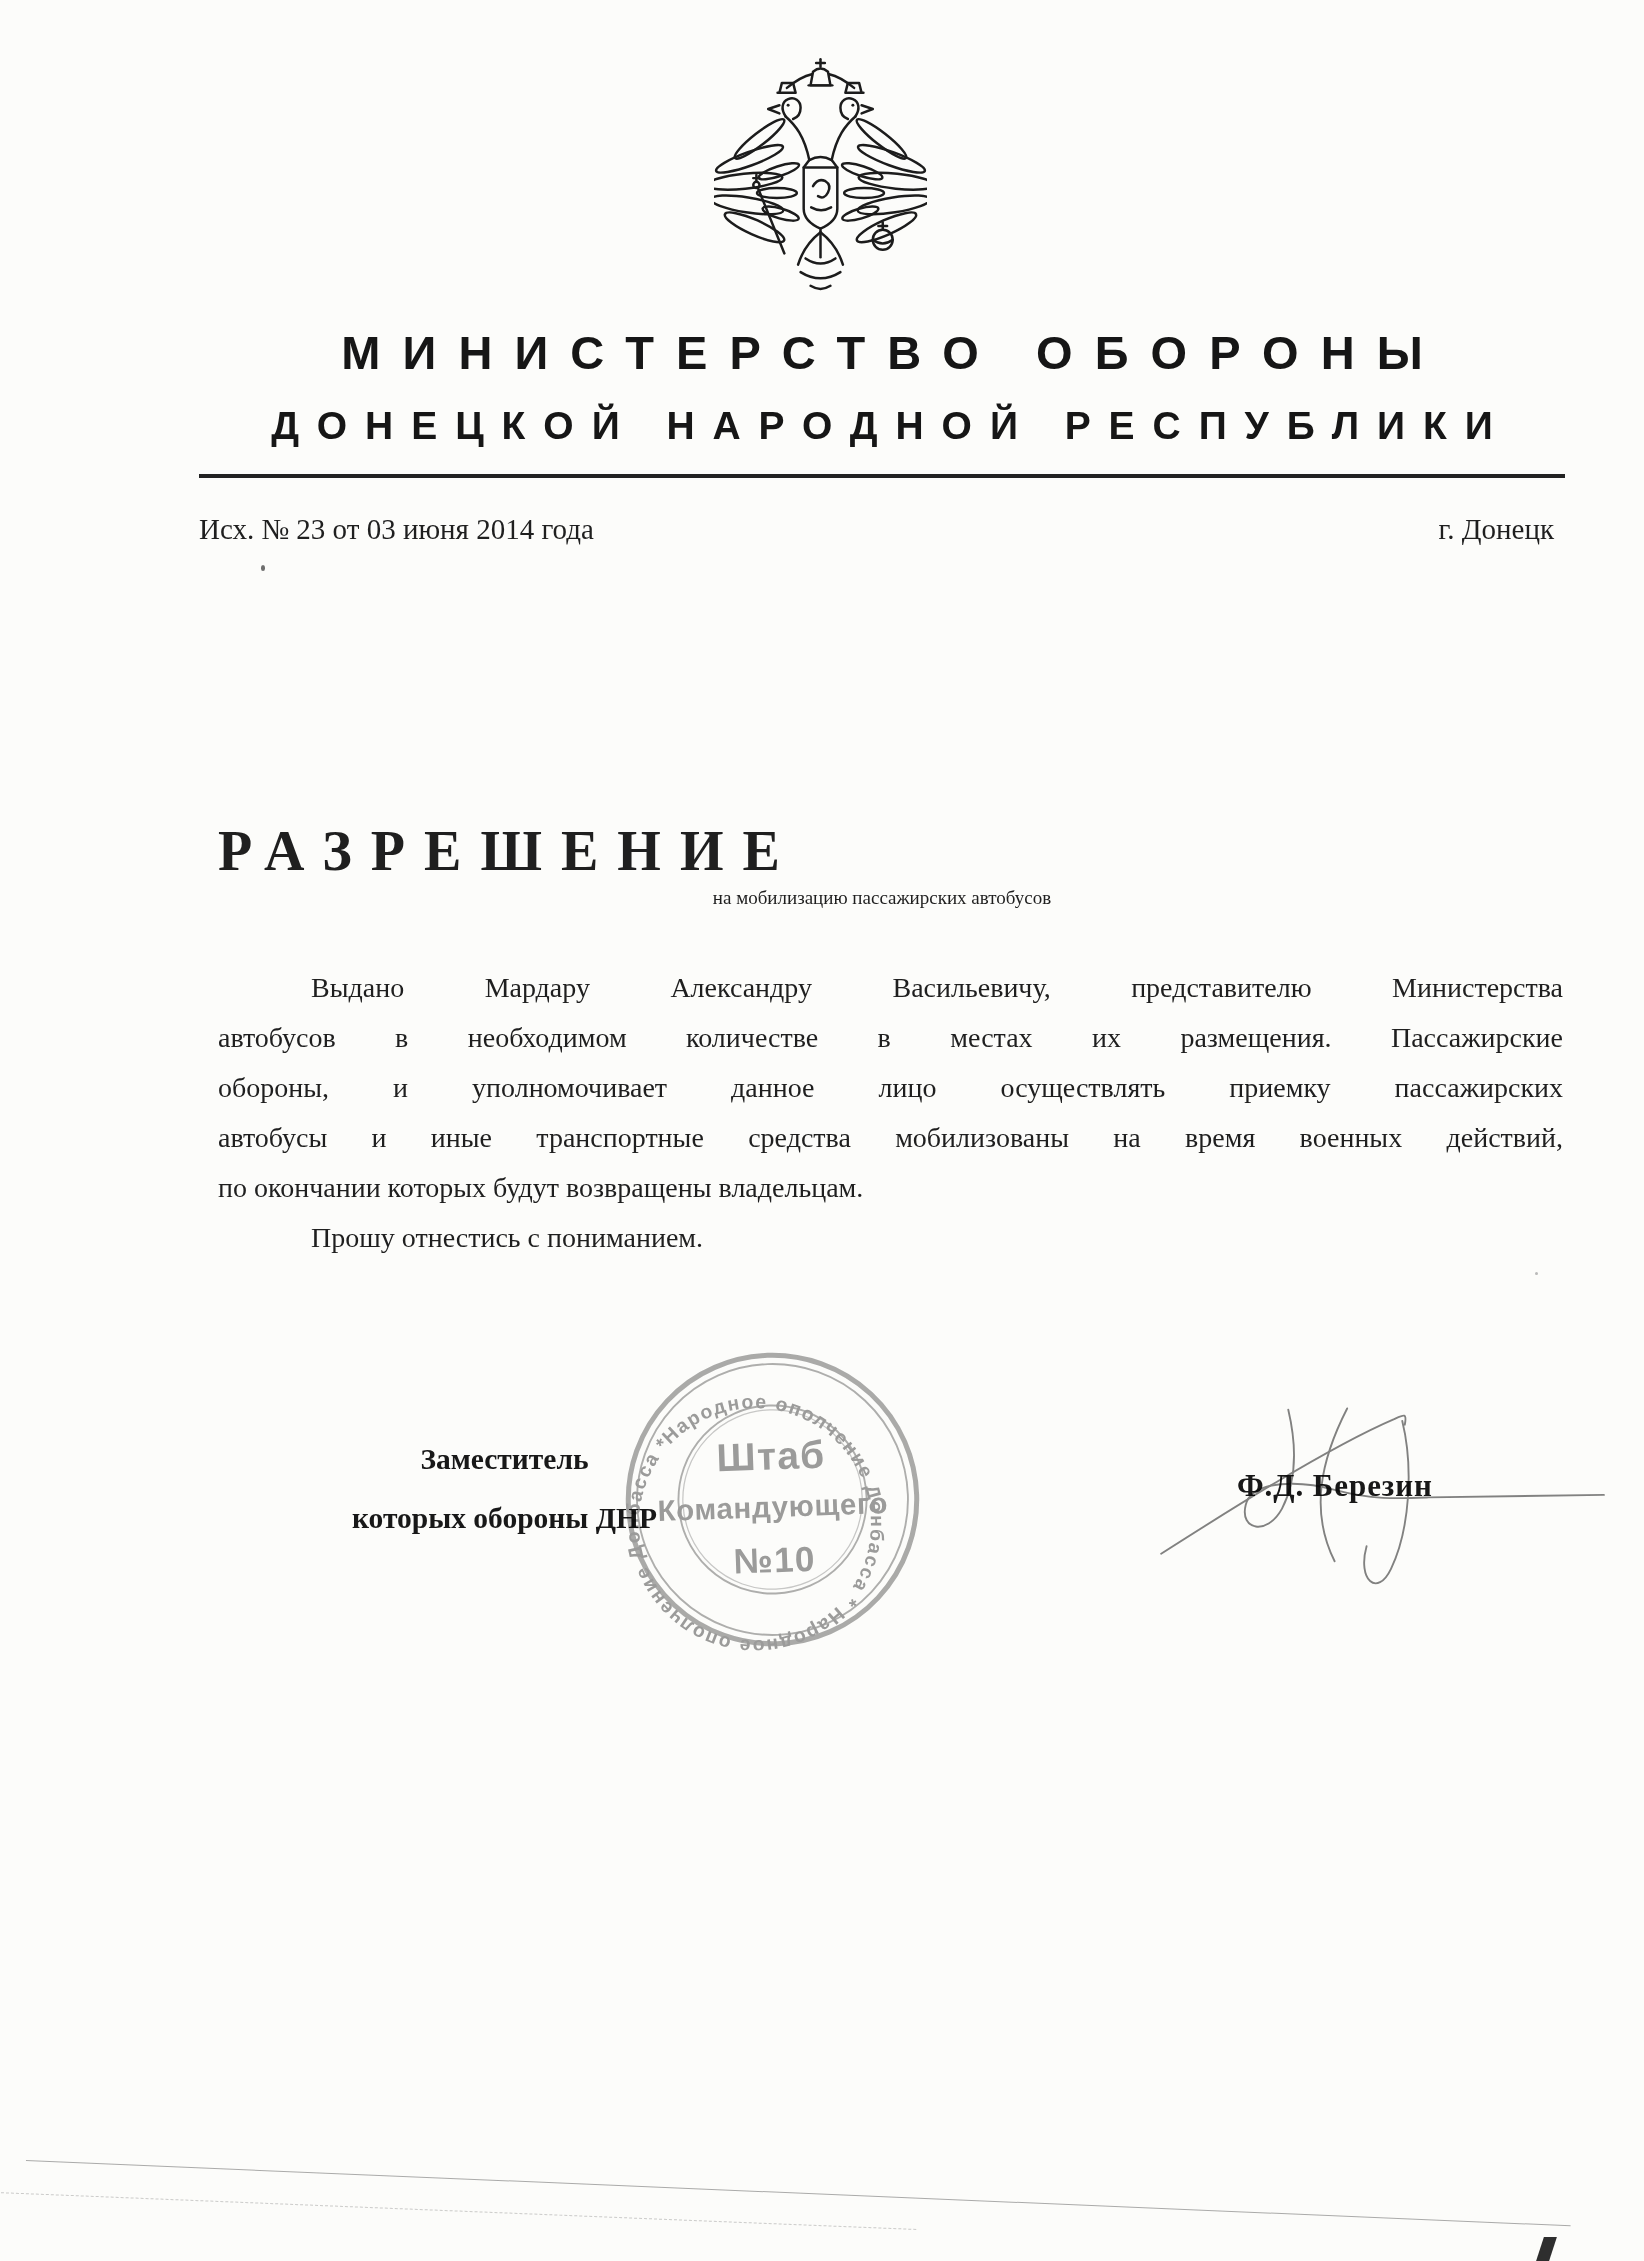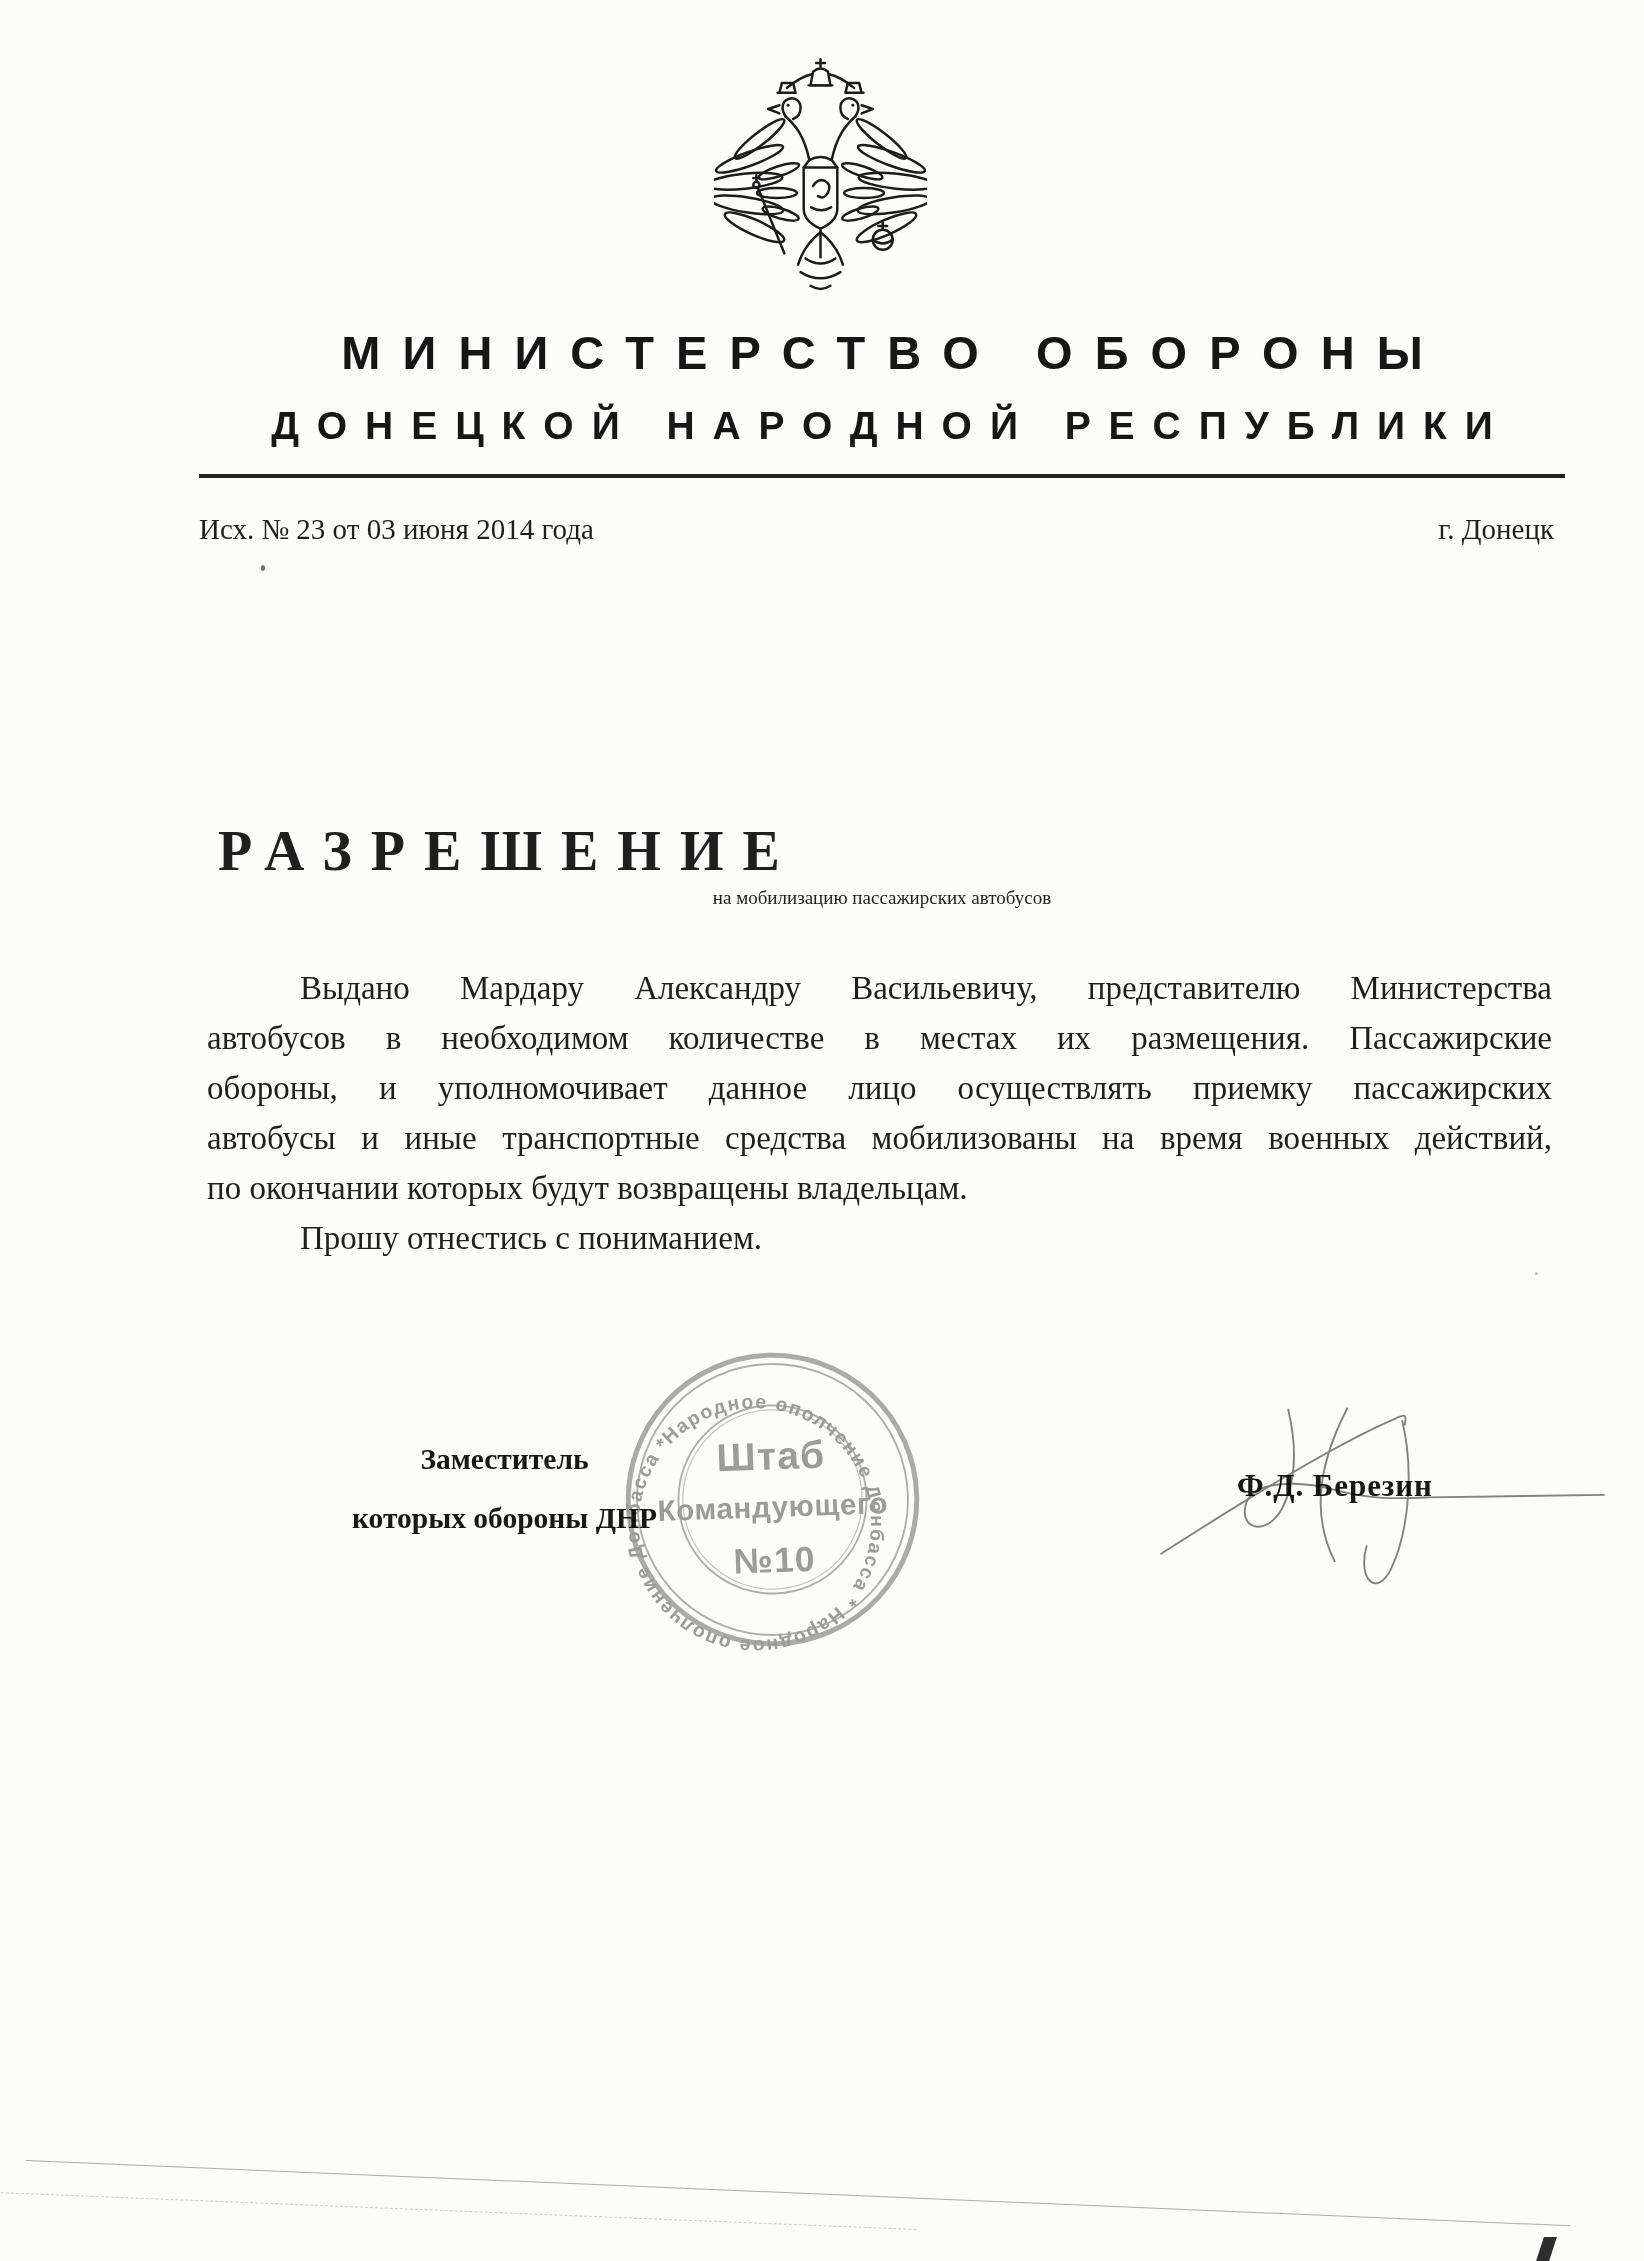--- a/index.html
+++ b/index.html
@@ -32,22 +32,22 @@
   .title{
     position:absolute;left:199px;top:819px;width:1366px;text-align:left;
     font-size:56px;font-weight:700;letter-spacing:.34em;text-indent:.34em;white-space:nowrap;
   }
   .subtitle{
     position:absolute;left:199px;top:887px;width:1366px;text-align:center;
     font-size:19px;
   }
   
   .bodytext{
-    position:absolute;left:207px;top:963px;width:1345px;
-    font-size:33px;line-height:50px;
+    position:absolute;left:218px;top:963px;width:1345px;
+    font-size:28px;line-height:50px;
   }
   .jline{text-align:justify;text-align-last:justify;white-space:normal;}
   .jlast{text-align-last:left;}
   .indent{text-indent:93px;}
   
   .sig-post{
     position:absolute;left:295px;top:1430px;width:419px;
     text-align:center;font-size:29.5px;font-weight:700;line-height:59px;color:#181818;
   }
   .sig-name{

